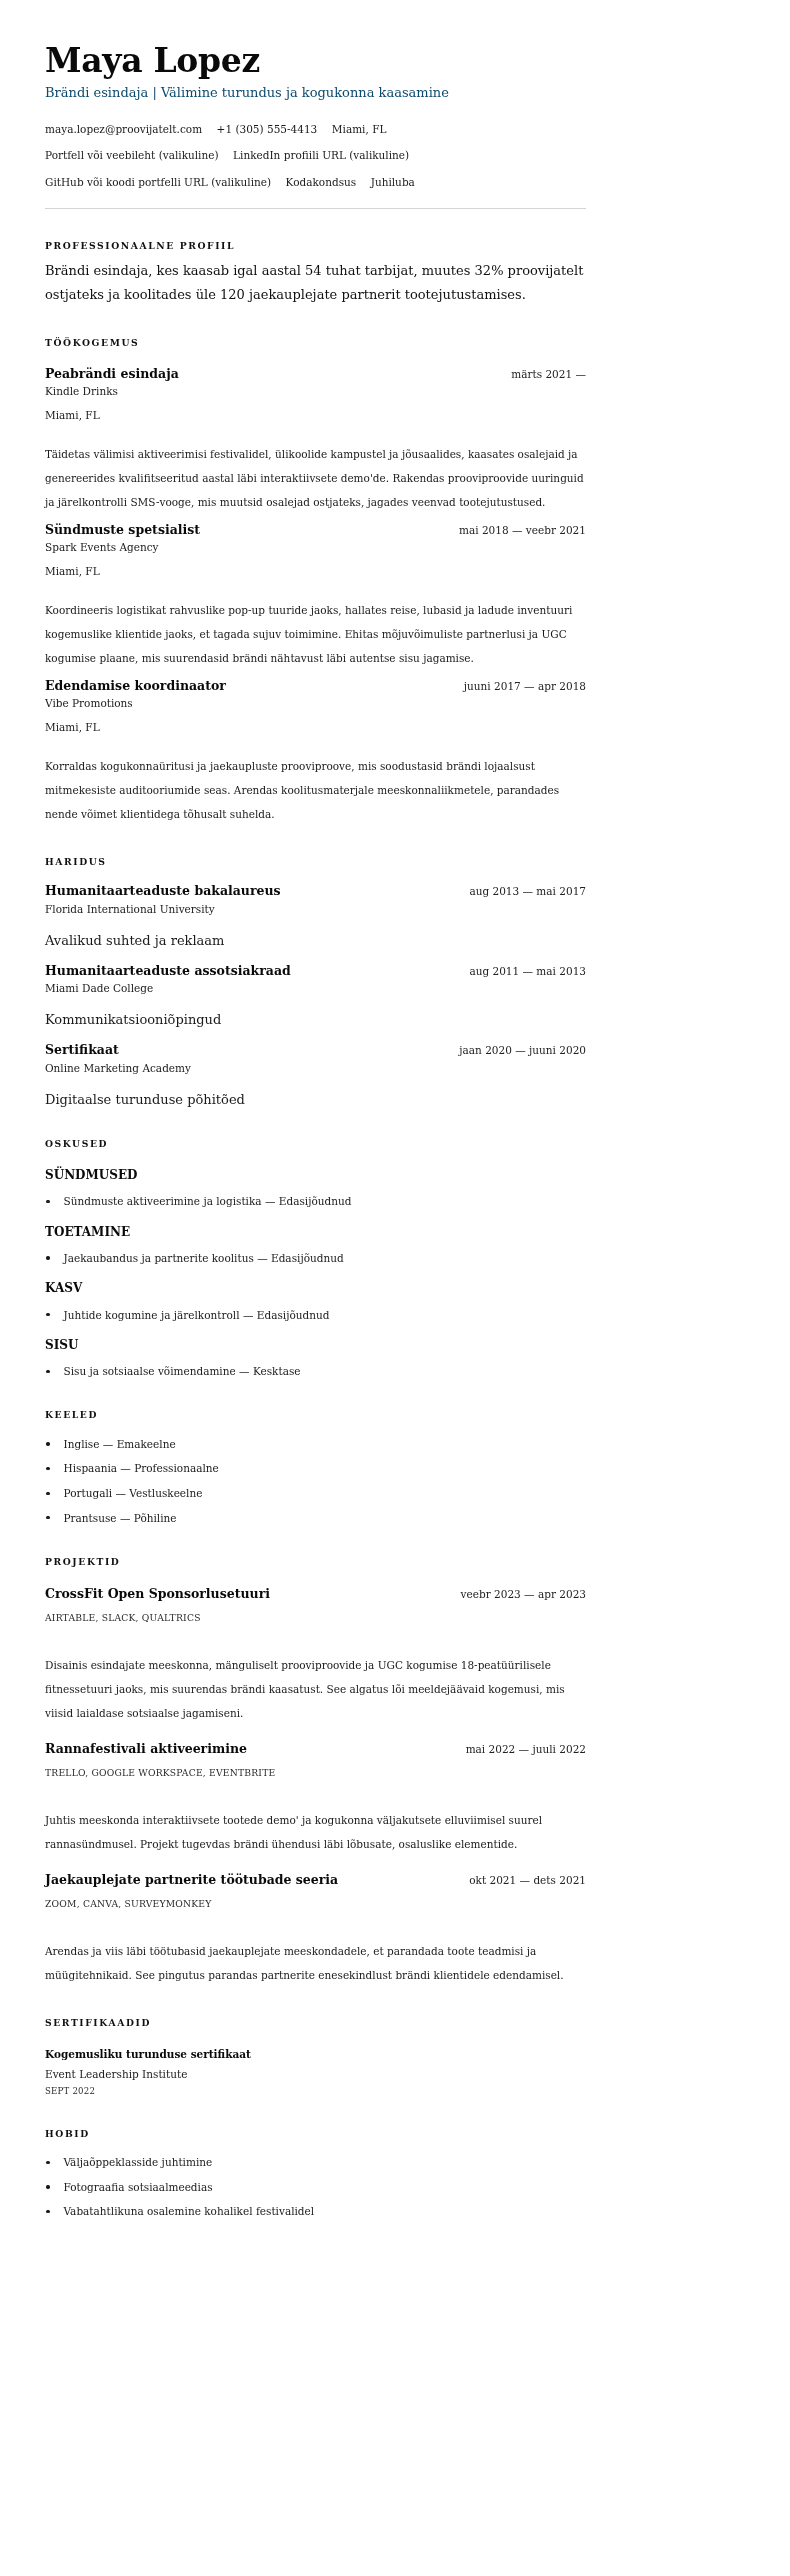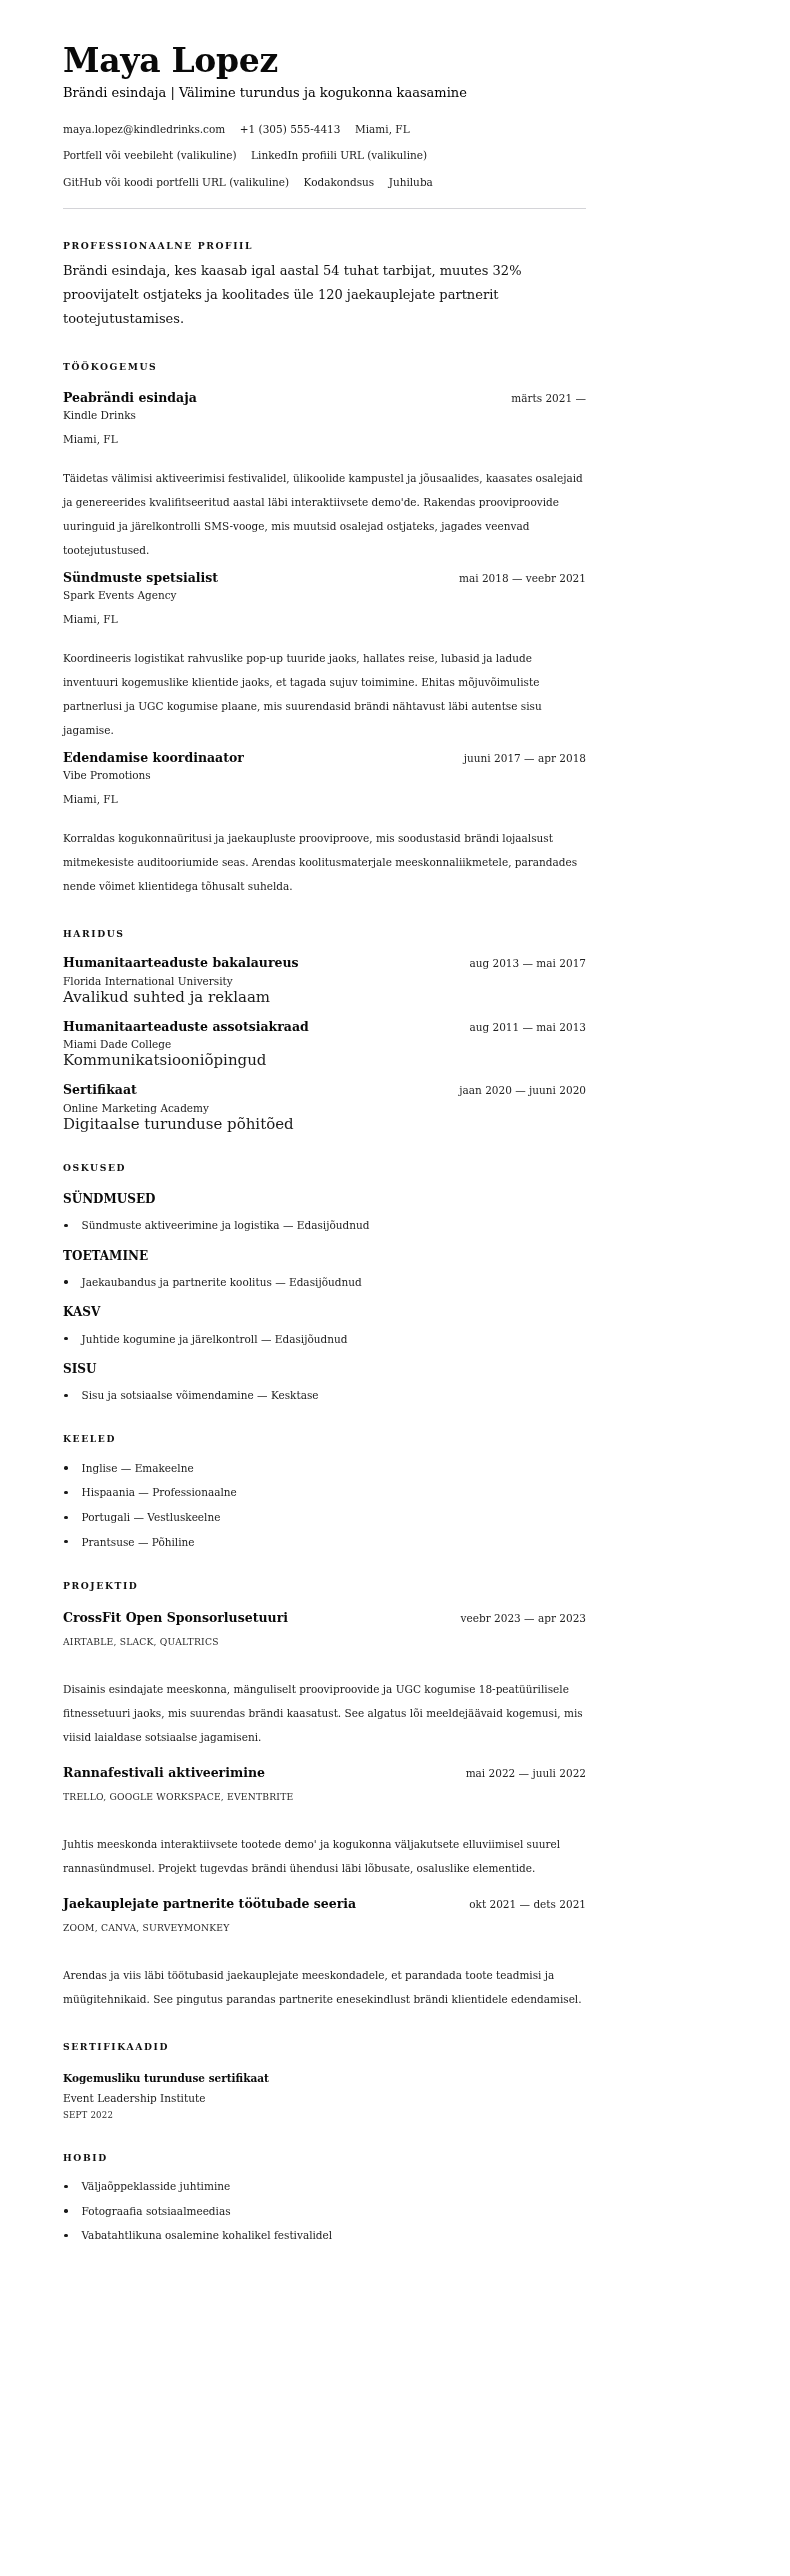--- a/index.html
+++ b/index.html
@@ -4,34 +4,34 @@
 <style>
   * { box-sizing: border-box; margin: 0; padding: 0; }
   html, body { background: #ffffff; }
   body {
     width: 791px;
     font-family: "DejaVu Serif", serif;
     color: #111111;
   }
   .page {
     width: 631px;
-    padding: 40px 45px 26px 63px;
+    padding: 40px 45px 26px 45px;
   }
   .name {
     font-size: 33px;
     font-weight: bold;
     line-height: 41px;
     color: #0a0a0a;
     letter-spacing: -0.3px;
   }
   .headline {
     font-size: 13px;
     line-height: 18.5px;
     margin-top: 2.6px;
-    color: #000000;
+    color: #0c4a6e;
   }
   .contact-row {
     font-size: 10.5px;
     line-height: 16px;
     color: #1a1a1a;
     display: flex;
     gap: 0 14.5px;
   }
   .contact-row.first { margin-top: 18.5px; }
   .contact-row + .contact-row { margin-top: 10.5px; text-align: center; }
@@ -82,23 +82,23 @@
     line-height: 16px;
     color: #1a1a1a;
   }
   .entry-loc {
     font-size: 10.5px;
     line-height: 16px;
     margin-top: 8px;
     color: #1a1a1a;
   }
   .entry-sub {
-    font-size: 15px;
-    line-height: 16px;
-    margin-top: 0;
+    font-size: 13px;
+    line-height: 16px;
+    margin-top: 16px;
     color: #1a1a1a;
   }
   .entry-desc {
     font-size: 10.5px;
     line-height: 24px;
     margin-top: 18.5px;
     color: #1a1a1a;
   }
   .edu-entry { margin-top: 13px; }
   .edu-entry.first { margin-top: 14.5px; }
@@ -172,21 +172,21 @@
 </head>
 <body>
 
 <div class="page">
 
   <header>
     <h1 class="name">Maya Lopez</h1>
     <div class="headline">Brändi esindaja | Välimine turundus ja kogukonna kaasamine</div>
 
     <div class="contact-row first">
-      <span>maya.lopez@kindledrinks.com</span>
+      <span>maya.lopez@proovijatelt.com</span>
       <span>+1 (305) 555-4413</span>
       <span>Miami, FL</span>
     </div>
     <div class="contact-row">
       <span>Portfell või veebileht (valikuline)</span>
       <span>LinkedIn profiili URL (valikuline)</span>
     </div>
     <div class="contact-row">
       <span>GitHub või koodi portfelli URL (valikuline)</span>
       <span>Kodakondsus</span>

